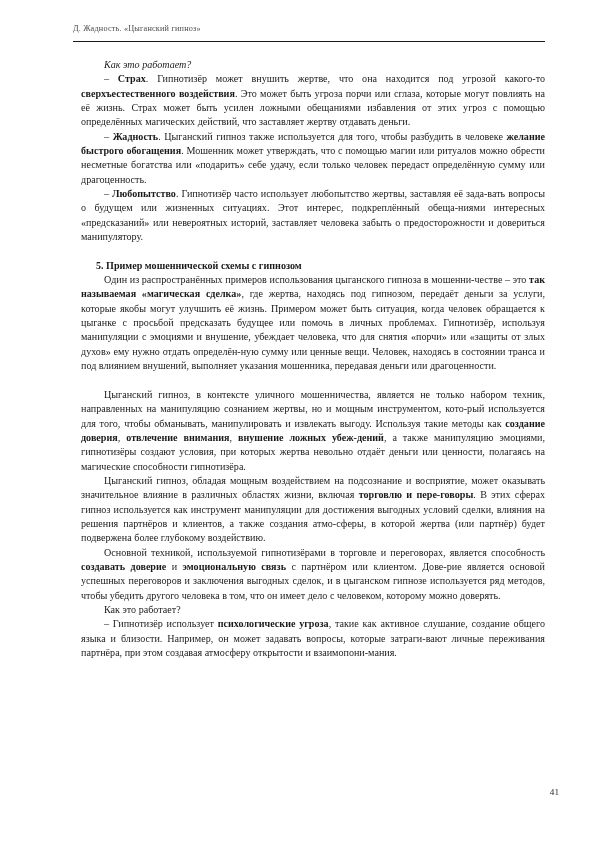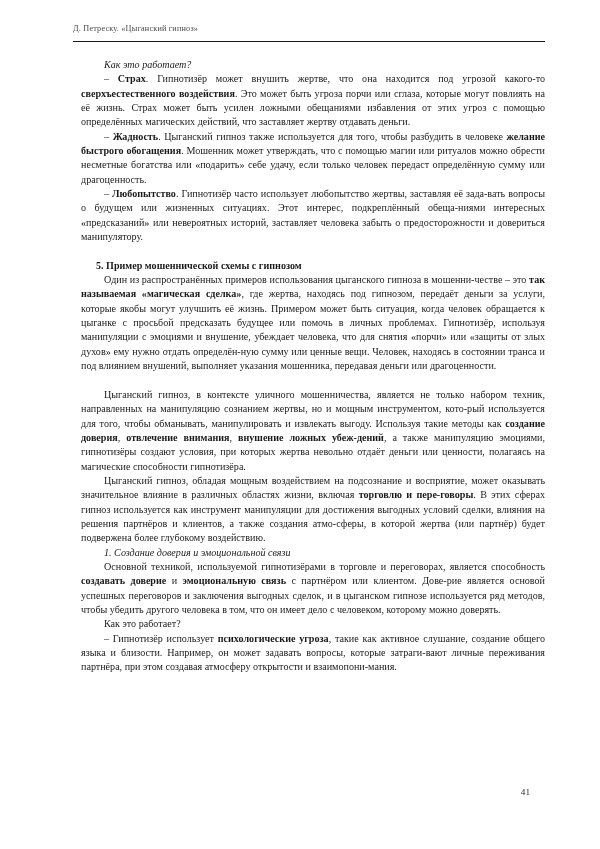--- a/index.html
+++ b/index.html
@@ -67,32 +67,32 @@
   .heading {
     text-indent: 23px;
     font-weight: bold;
   }
   .heading-sub {
     text-indent: 23px;
     font-weight: bold;
   }
   .folio {
     position: absolute;
-    right: 70px;
+    right: 41px;
     top: 787px;
     font-size: 9.2px;
     color: #2a2a2a;
   }
 </style>
 </head>
 <body>
 
 <div class="page">
 
-  <div class="running-head">Д. Петреску. «Цыганский гипноз»</div>
+  <div class="running-head">Д. Жадность. «Цыганский гипноз»</div>
   <div class="head-rule"></div>
 
   <div class="body-col">
 
 
     <p class="ind it">Как это работает?</p>
 
     <p class="ind"><span>– </span><span class="bd">Страх</span><span>. Гипнотизёр может внушить жертве, что она находится под угрозой какого-то </span><span class="bd">сверхъестественного воздействия</span><span>. Это может быть угроза порчи или сглаза, которые могут повлиять на её жизнь. Страх может быть усилен ложными обещаниями избавления от этих угроз с помощью определённых магических действий, что заставляет жертву отдавать деньги.</span></p>
 
     <p class="ind"><span>– </span><span class="bd">Жадность</span><span>. Цыганский гипноз также используется для того, чтобы разбудить в человеке </span><span class="bd">желание быстрого обогащения</span><span>. Мошенник может утверждать, что с помощью магии или ритуалов можно обрести несметные богатства или «подарить» себе удачу, если только человек передаст определённую сумму или драгоценность.</span></p>
@@ -105,21 +105,20 @@
 
     <p class="ind"><span>Один из распространённых примеров использования цыганского гипноза в мошенни-честве – это </span><span class="bd">так называемая «магическая сделка»</span><span>, где жертва, находясь под гипнозом, передаёт деньги за услуги, которые якобы могут улучшить её жизнь. Примером может быть ситуация, когда человек обращается к цыганке с просьбой предсказать будущее или помочь в личных проблемах. Гипнотизёр, используя манипуляции с эмоциями и внушение, убеждает человека, что для снятия «порчи» или «защиты от злых духов» ему нужно отдать определён-ную сумму или ценные вещи. Человек, находясь в состоянии транса и под влиянием внушений, выполняет указания мошенника, передавая деньги или драгоценности.</span></p>
 
     <div class="gap"></div>
 
     <p class="ind"><span>Цыганский гипноз, в контексте уличного мошенничества, является не только набором техник, направленных на манипуляцию сознанием жертвы, но и мощным инструментом, кото-рый используется для того, чтобы обманывать, манипулировать и извлекать выгоду. Используя такие методы как </span><span class="bd">создание доверия</span><span>, </span><span class="bd">отвлечение внимания</span><span>, </span><span class="bd">внушение ложных убеж-дений</span><span>, а также манипуляцию эмоциями, гипнотизёры создают условия, при которых жертва невольно отдаёт деньги или ценности, полагаясь на магические способности гипнотизёра.</span></p>
 
 
     <p class="ind"><span>Цыганский гипноз, обладая мощным воздействием на подсознание и восприятие, может оказывать значительное влияние в различных областях жизни, включая </span><span class="bd">торговлю и пере-говоры</span><span>. В этих сферах гипноз используется как инструмент манипуляции для достижения выгодных условий сделки, влияния на решения партнёров и клиентов, а также создания атмо-сферы, в которой жертва (или партнёр) будет подвержена более глубокому воздействию.</span></p>
 
-    <p class="ind it">1. Создание доверия и эмоциональной связи</p>
 
     <p class="ind"><span>Основной техникой, используемой гипнотизёрами в торговле и переговорах, является способность </span><span class="bd">создавать доверие</span><span> и </span><span class="bd">эмоциональную связь</span><span> с партнёром или клиентом. Дове-рие является основой успешных переговоров и заключения выгодных сделок, и в цыганском гипнозе используется ряд методов, чтобы убедить другого человека в том, что он имеет дело с человеком, которому можно доверять.</span></p>
 
     <p class="ind">Как это работает?</p>
 
     <p class="ind"><span>– </span><span>Гипнотизёр использует </span><span class="bd">психологические угроза</span><span>, такие как активное слушание, создание общего языка и близости. Например, он может задавать вопросы, которые затраги-вают личные переживания партнёра, при этом создавая атмосферу открытости и взаимопони-мания.</span></p>
 
   </div>
 
   <div class="folio">41</div>

